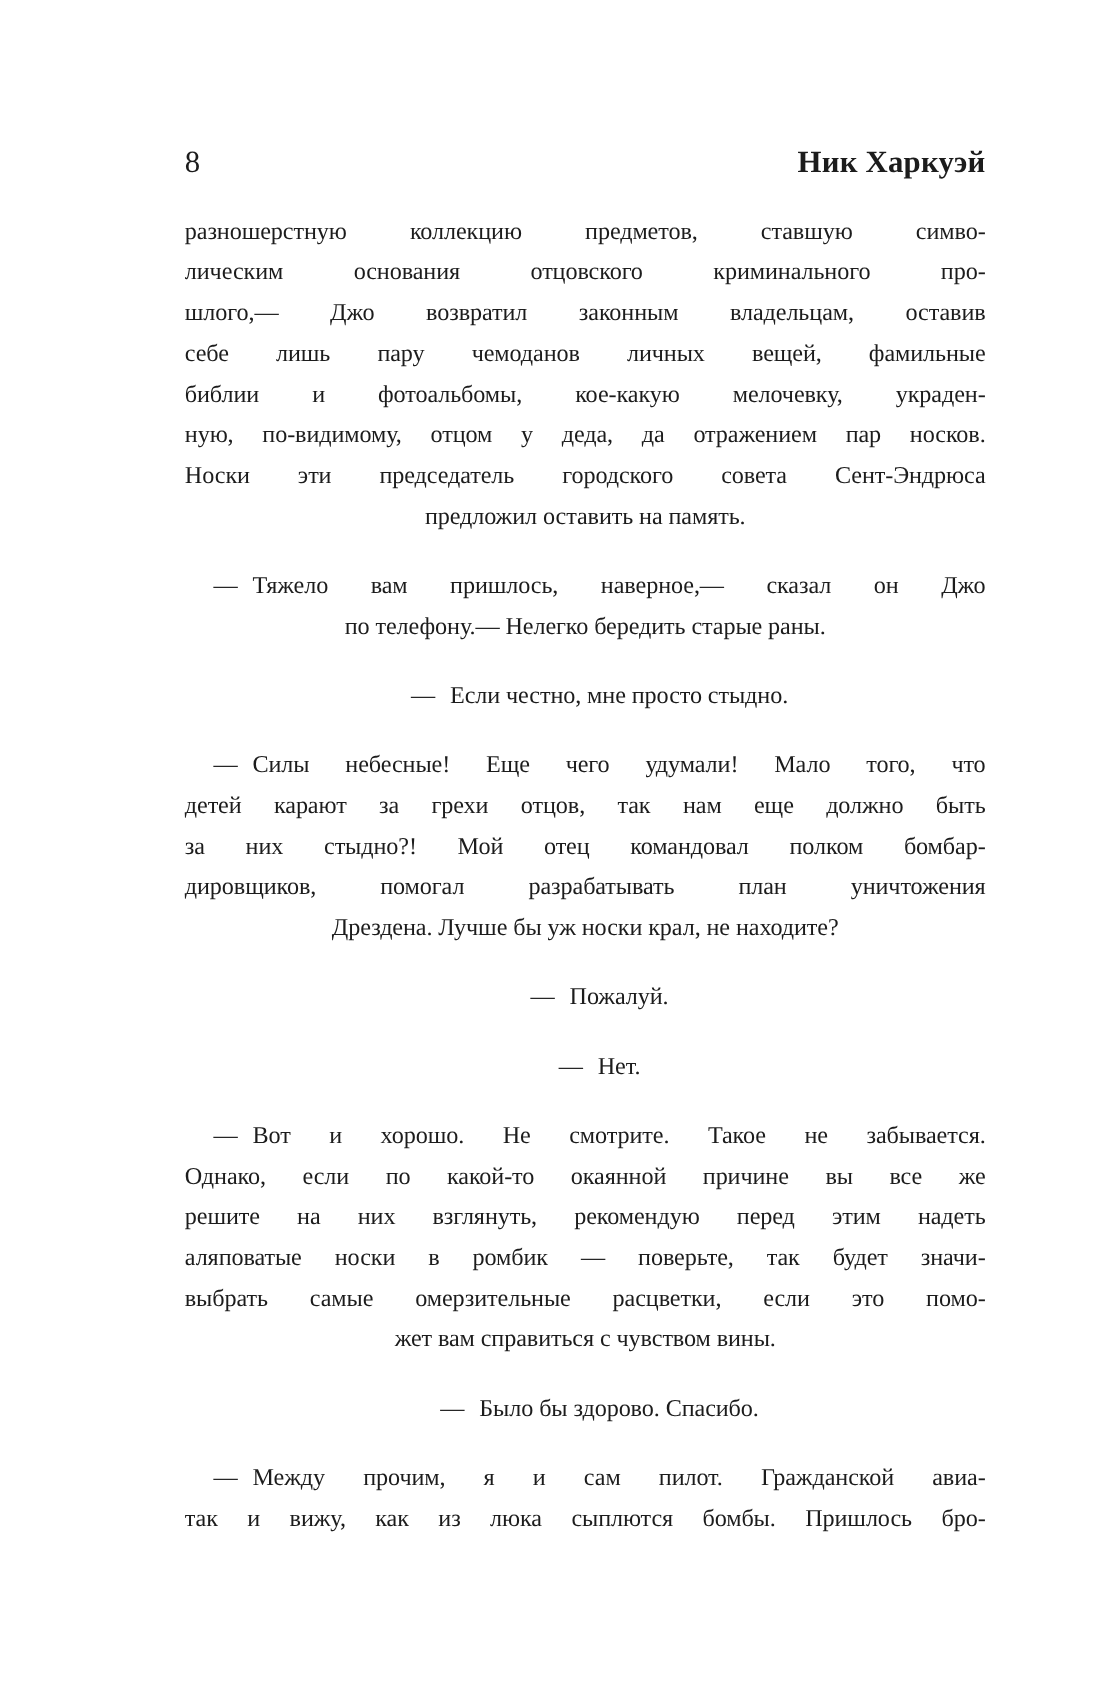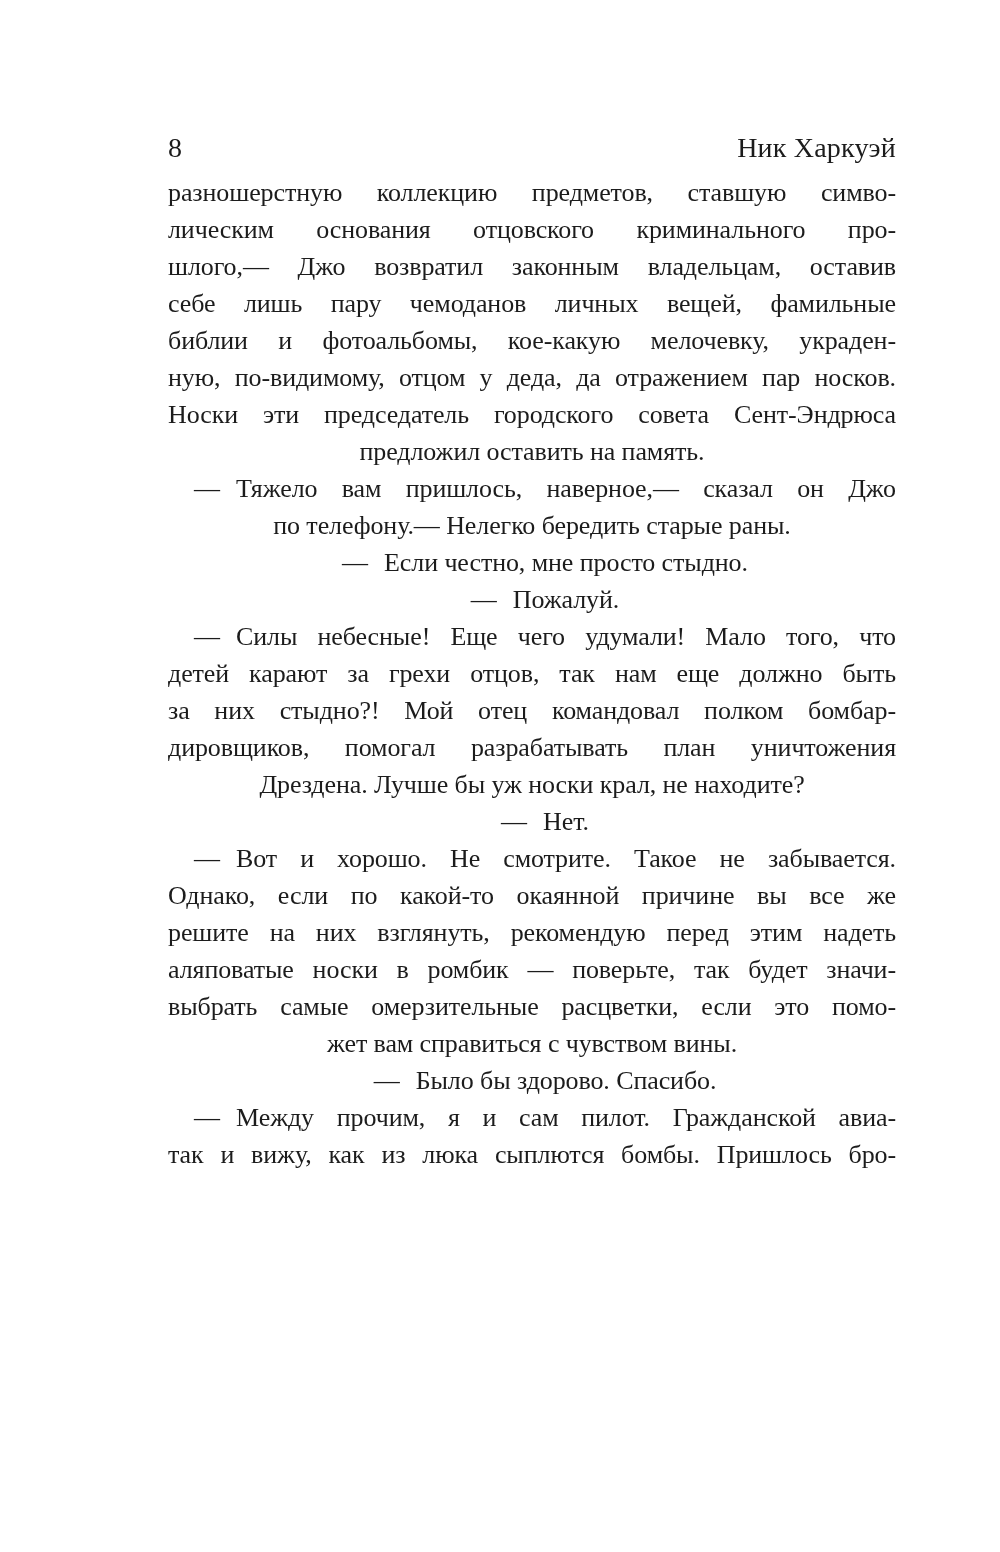--- a/index.html
+++ b/index.html
@@ -24,43 +24,44 @@
     display: flex;
     justify-content: space-between;
     align-items: baseline;
     font-size: 28px;
     line-height: 32px;
   }
   .running-head .pagenum {
     font-weight: normal;
   }
   .running-head .author {
-    font-weight: normal;
+    font-weight: bold;
     letter-spacing: 0.2px;
   }
   .textblock {
     position: absolute;
     left: 168px;
-    top: 174px;
+    top: 191px;
     width: 728px;
-    font-size: 26px;
+    font-size: 22px;
     line-height: 37px;
     letter-spacing: -0.1px;
   }
   .para { margin: 0; }
   .line {
     text-align: center;
     white-space: normal;
   }
   .line.just {
     text-align: justify;
     text-align-last: justify;
   }
   .line.indent {
     padding-left: 26px;
+    margin-top: 26px;
   }
   .dash {
     margin-right: 0.62em;
   }
 </style>
 </head>
 <body>
 
 <div class="page">
   <div class="running-head">
@@ -79,28 +80,28 @@
         <div class="line">предложил оставить на память.</div>
       </div>
       <div class="para">
         <div class="line just indent"><span class="dash">—</span>Тяжело вам пришлось, наверное,— сказал он Джо</div>
         <div class="line">по телефону.— Нелегко бередить старые раны.</div>
       </div>
       <div class="para">
         <div class="line indent"><span class="dash">—</span>Если честно, мне просто стыдно.</div>
       </div>
       <div class="para">
-        <div class="line indent"><span class="dash">—</span>Пожалуй.</div>
-      </div>
-      <div class="para">
         <div class="line just indent"><span class="dash">—</span>Силы небесные! Еще чего удумали! Мало того, что</div>
         <div class="line just">детей карают за грехи отцов, так нам еще должно быть</div>
         <div class="line just">за них стыдно?! Мой отец командовал полком бомбар-</div>
         <div class="line just">дировщиков, помогал разрабатывать план уничтожения</div>
         <div class="line">Дрездена. Лучше бы уж носки крал, не находите?</div>
+      </div>
+      <div class="para">
+        <div class="line indent"><span class="dash">—</span>Пожалуй.</div>
       </div>
       <div class="para">
         <div class="line indent"><span class="dash">—</span>Нет.</div>
       </div>
       <div class="para">
         <div class="line just indent"><span class="dash">—</span>Вот и хорошо. Не смотрите. Такое не забывается.</div>
         <div class="line just">Однако, если по какой-то окаянной причине вы все же</div>
         <div class="line just">решите на них взглянуть, рекомендую перед этим надеть</div>
         <div class="line just">аляповатые носки в ромбик — поверьте, так будет значи-</div>
         <div class="line just">выбрать самые омерзительные расцветки, если это помо-</div>

